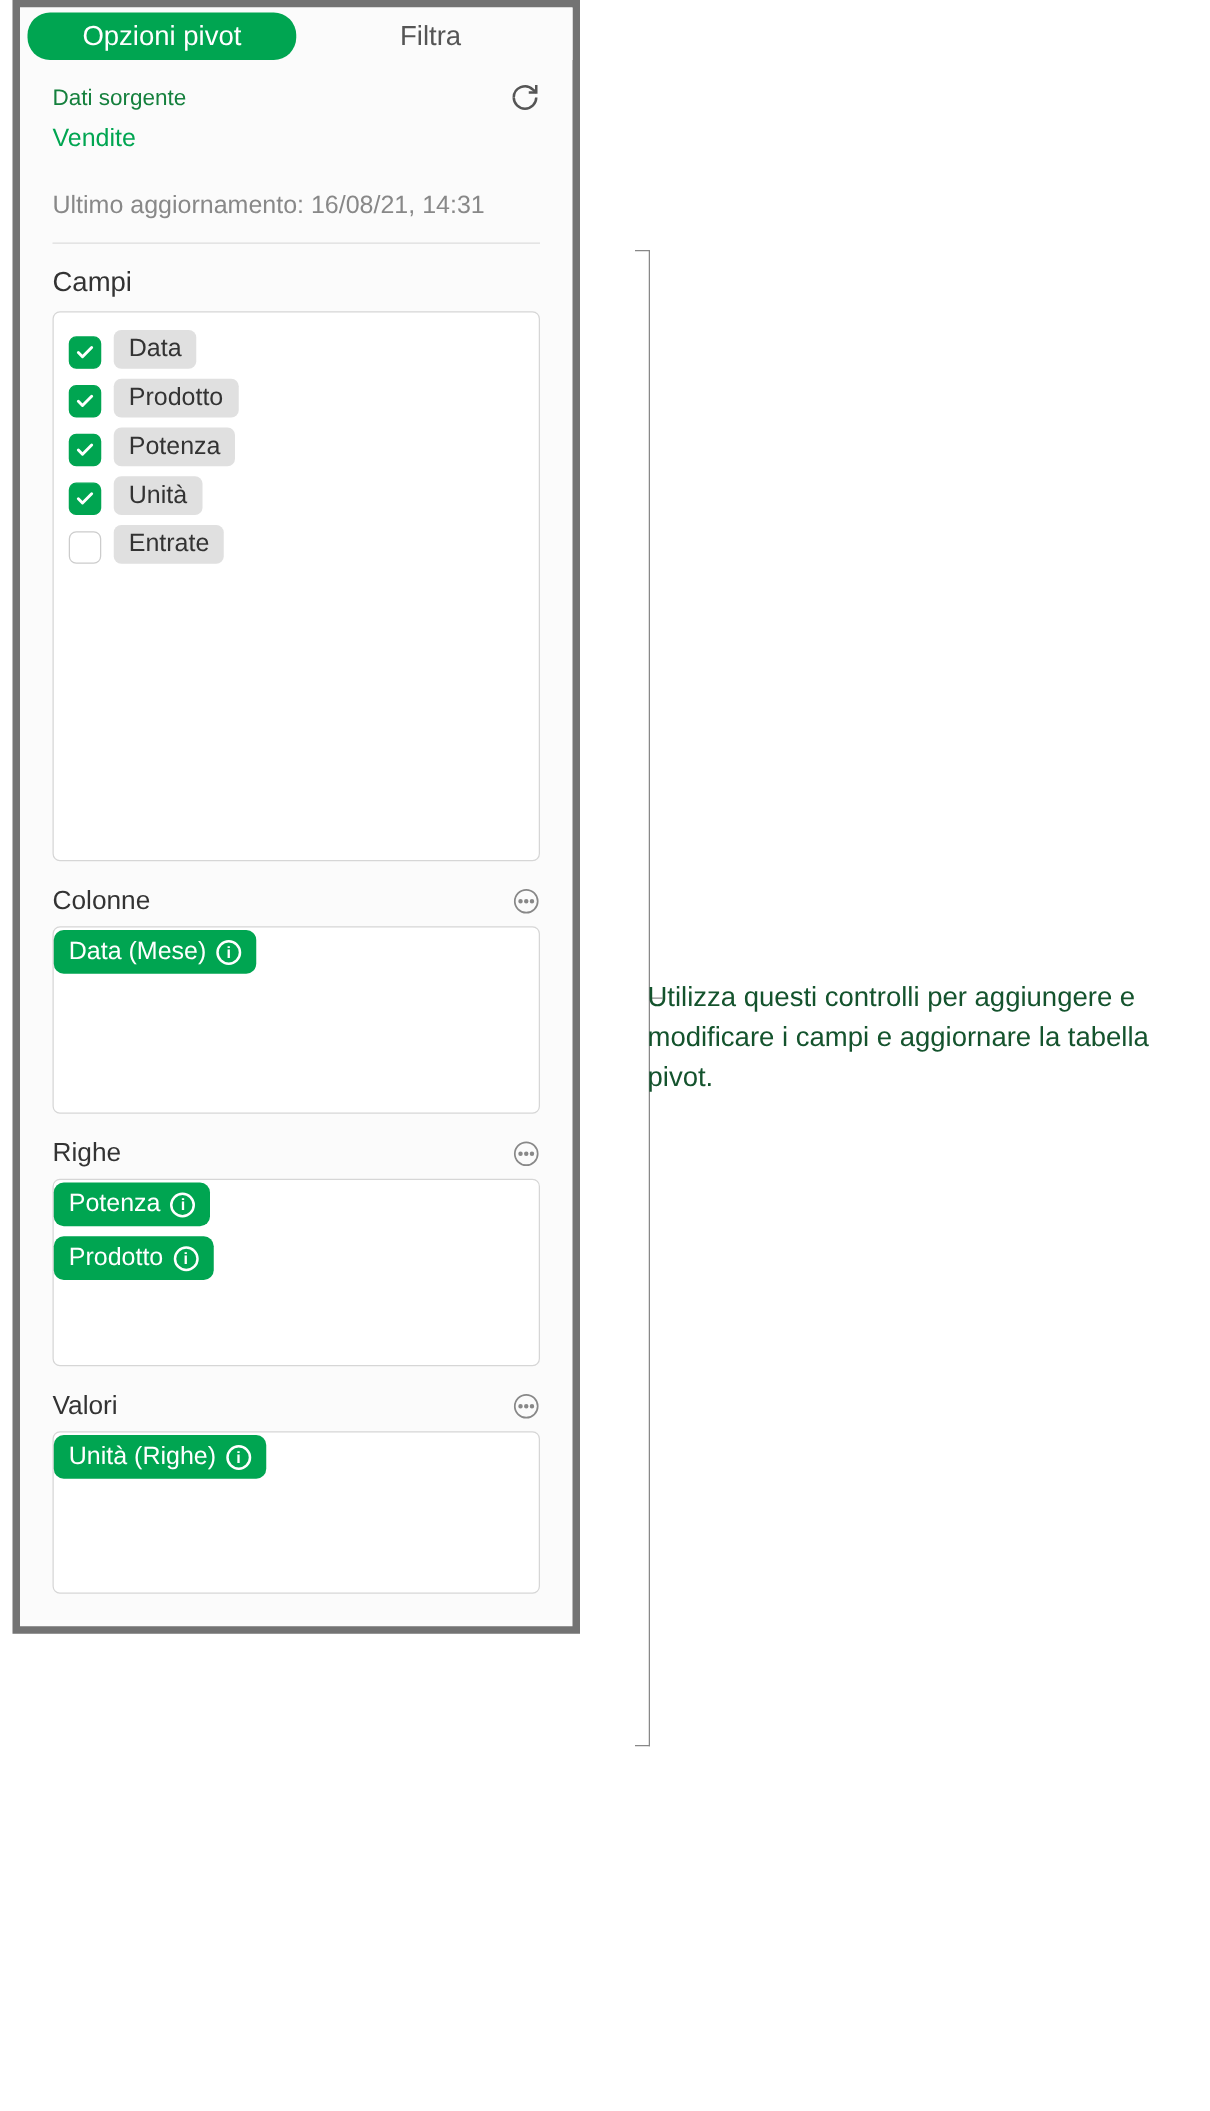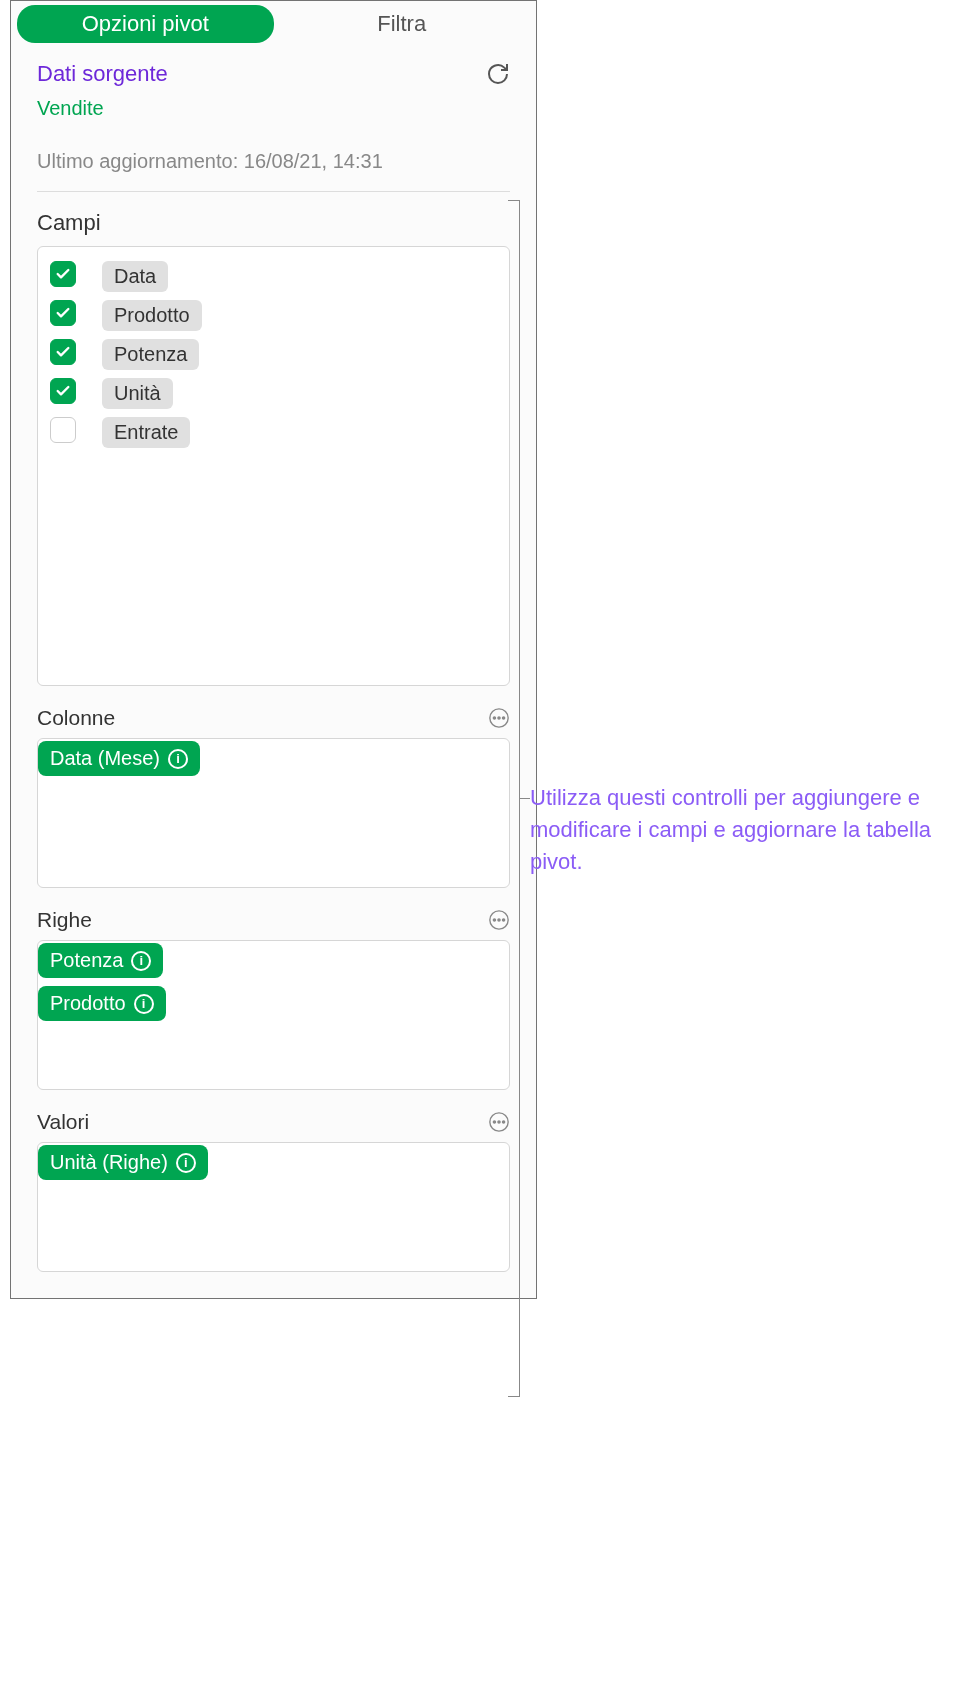--- a/index.html
+++ b/index.html
@@ -8,22 +8,22 @@
       padding: 0;
     }
     body {
       font-family: -apple-system, BlinkMacSystemFont, "Helvetica Neue", Arial, sans-serif;
       background: #fff;
       width: 968px;
       height: 1689px;
       position: relative;
     }
     .panel {
-      width: 527px;
-      border: 1px solid #737373;
+      width: 454px;
+      border: 6px solid #737373;
       background: #fbfbfb;
       position: absolute;
       top: 0;
       left: 10px;
     }
     .tabs {
       display: flex;
       align-items: center;
       padding: 4px 6px 0 6px;
       gap: 0;
@@ -45,22 +45,22 @@
     }
     .section {
       padding: 18px 26px 0 26px;
     }
     .source-header {
       display: flex;
       justify-content: space-between;
       align-items: center;
     }
     .source-title {
-      font-size: 22px;
-      color: #6d28d9;
+      font-size: 18px;
+      color: #15803d;
     }
     .refresh-icon {
       width: 24px;
       height: 24px;
       color: #555;
       cursor: pointer;
     }
     .source-name {
       color: #00a551;
       font-size: 20px;
@@ -108,22 +108,22 @@
     }
     .fields-box {
       border: 1px solid #d6d6d6;
       border-radius: 6px;
       background: #fff;
       padding: 10px 10px;
       height: 440px;
     }
     .field-row {
       display: flex;
-      align-items: flex-start;
-      gap: 26px;
+      align-items: flex-end;
+      gap: 10px;
       padding: 4px 2px;
     }
     .checkbox {
       width: 26px;
       height: 26px;
       border-radius: 6px;
       border: 1px solid #ccc;
       background: #fff;
       display: flex;
       align-items: center;
@@ -224,26 +224,26 @@
     .callout-line {
       position: absolute;
       left: 520px;
       top: 798px;
       width: 10px;
       height: 1px;
       background: #888;
     }
     .callout-text {
       position: absolute;
-      left: 530px;
+      left: 518px;
       top: 782px;
       width: 420px;
       font-size: 22px;
       line-height: 1.45;
-      color: #8b5cf6;
+      color: #14532d;
     }
   </style>
 </head>
 <body>
 
 <div class="panel">
 
   <div class="tabs">
     <div class="tab active">Opzioni pivot</div>
     <div class="tab">Filtra</div>

